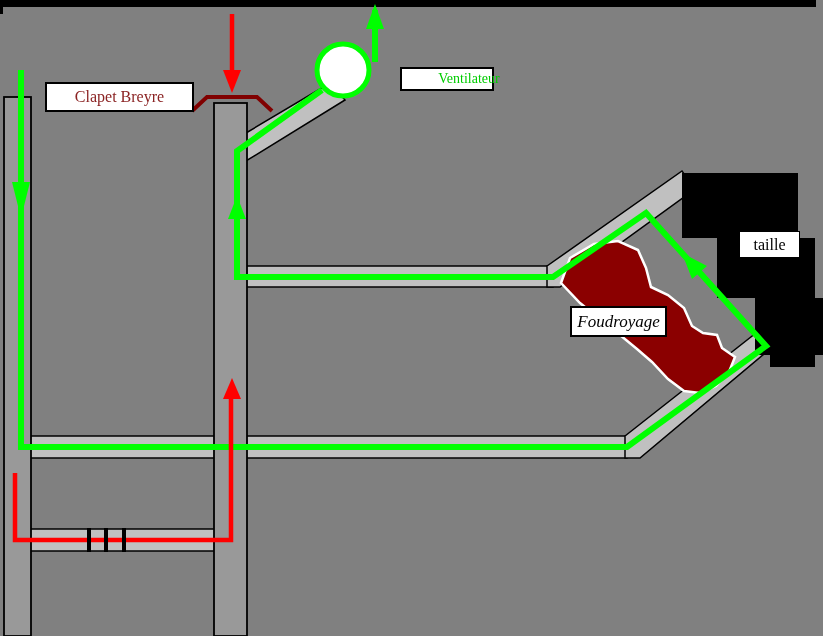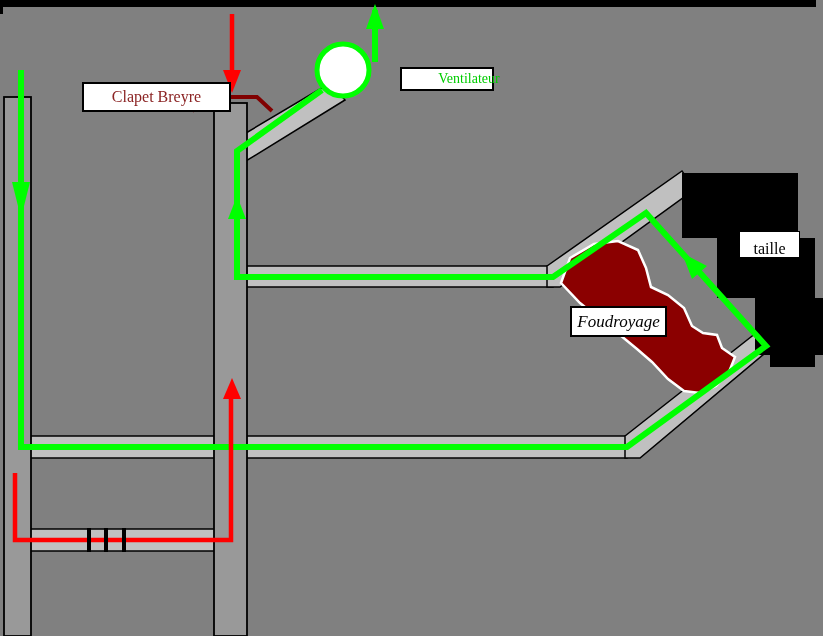--- a/index.html
+++ b/index.html
@@ -28,37 +28,36 @@
     border: 2px solid #000000;
     display: flex;
     align-items: center;
     justify-content: center;
     white-space: nowrap;
     box-sizing: border-box;
     line-height: 1;
   }
   .label-clapet {
     left: 45px; top: 82px; width: 149px; height: 30px;
-    color: #8B2323; font-size: 16px; margin-left: 37px;
+    color: #8B2323; font-size: 16px;
   }
   .label-ventilateur {
     left: 400px; top: 67px; width: 94px; height: 24px;
     color: #00CC00; font-size: 14px; padding-left: 44px;
   }
   .label-foudroyage {
     left: 570px; top: 306px; width: 97px; height: 31px;
     color: #000000; font-size: 17px;
     border-width: 2px;
     font-style: italic;
   }
   .label-taille {
     left: 739px; top: 231px; width: 61px; height: 27px;
     color: #000000; font-size: 16px;
     border-width: 1px;
-    align-items: flex-end;
   }
   
   .gallery { fill: #C0C0C0; stroke: #000000; stroke-width: 1.5; }
   .shaft   { fill: #999999; stroke: #000000; stroke-width: 1.8; }
   .coal    { fill: #000000; stroke: none; }
   .green-line { fill: none; stroke: #00FF00; stroke-width: 6; }
   .red-line   { fill: none; stroke: #FF0000; stroke-width: 4.5; }
   .green-head { fill: #00FF00; stroke: none; }
   .red-head   { fill: #FF0000; stroke: none; }
   .clapet-line { fill: none; stroke: #800000; stroke-width: 4; }

